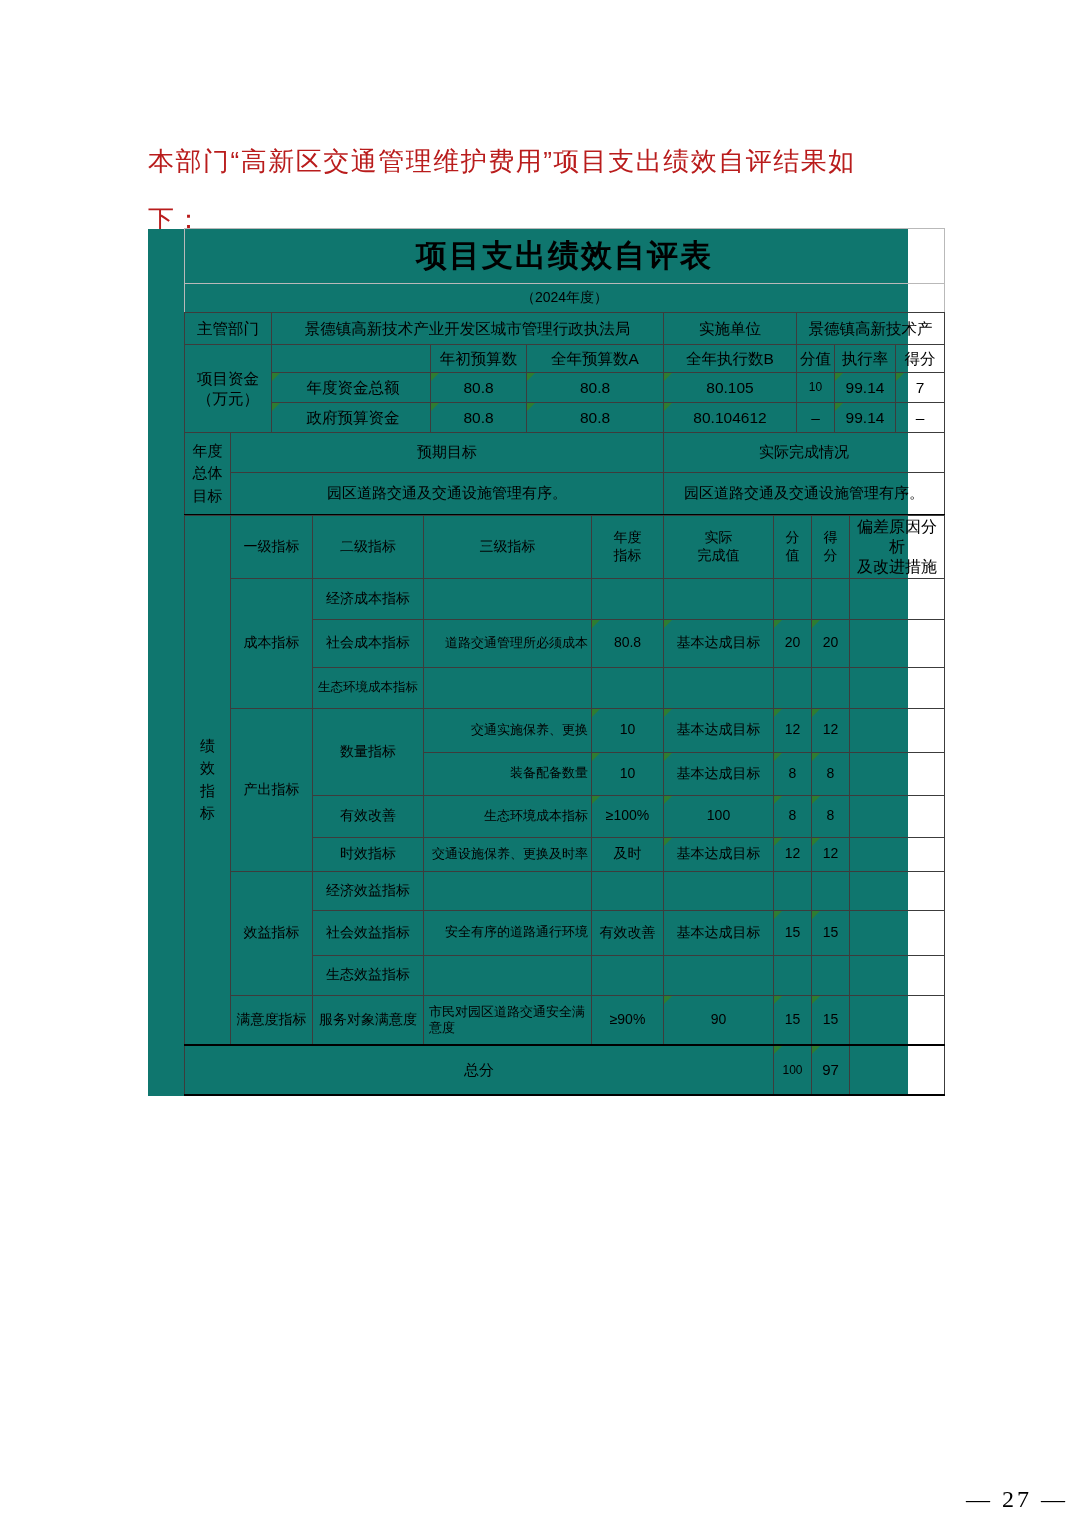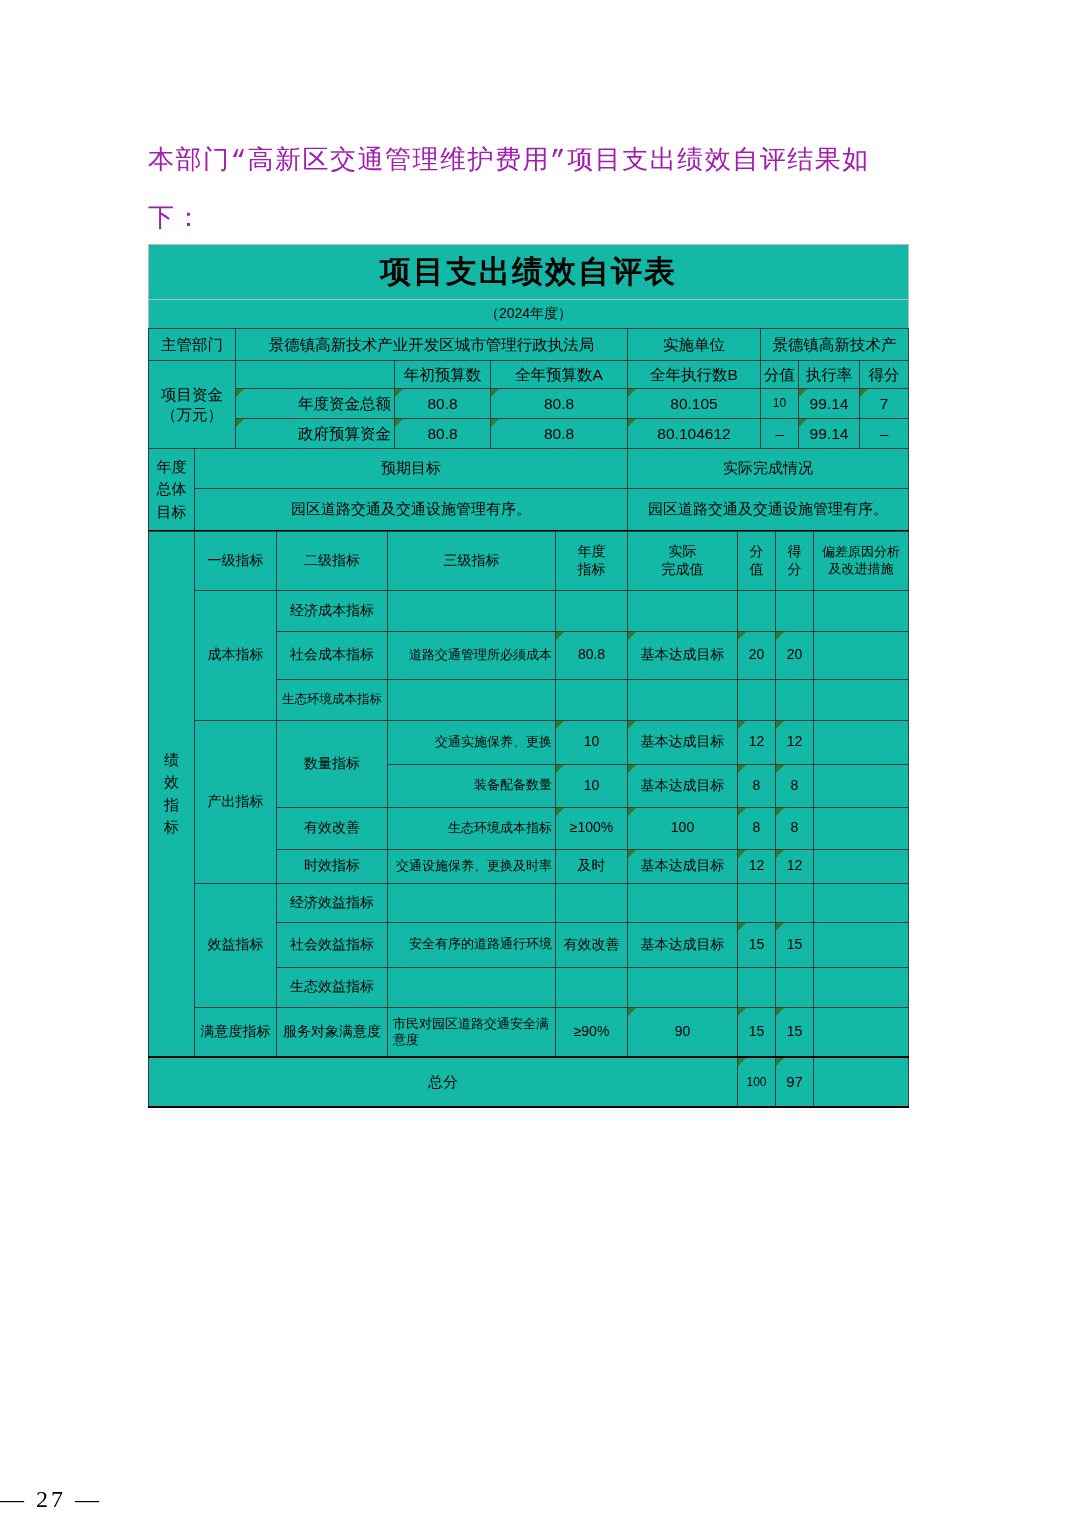--- a/index.html
+++ b/index.html
@@ -4,53 +4,53 @@
 <style>
   * { margin:0; padding:0; box-sizing:border-box; }
   html,body { background:#e9e9e9; }
   .page {
     position:relative; width:1068px; height:1514px; margin:0 auto;
     background:#ffffff; overflow:hidden; color:#000;
     font-family:"Liberation Sans","DejaVu Sans",sans-serif;
   }
   .intro {
     position:absolute; left:148px; top:132px; width:800px;
-    font-family:Liberation Mono, monospace;
-    font-size:26px; letter-spacing:1.5px; line-height:58px; color:#a21caf;
-  }
-  .tablewrap { position:absolute; left:148px; top:245px; width:760px; background:#14b8a6; }
+    font-family:Liberation Sans, sans-serif;
+    font-size:26px; letter-spacing:1.5px; line-height:58px; color:#b91c1c;
+  }
+  .tablewrap { position:absolute; left:148px; top:229px; width:760px; background:#0f766e;padding-left:36px; }
   table { border-collapse:collapse; table-layout:fixed; width:760px; margin-top:-1px; }
   td {
     border:1px solid #3c3c3c; font-size:14px; text-align:center;
     vertical-align:middle; padding:1px 3px; overflow:hidden; position:relative;
     line-height:1.25; word-break:break-all;
   }
   .ttable td { border:1px solid #b9b9b9; }
   .title-cell { font-size:31px; font-weight:bold; letter-spacing:2px; height:55px; }
   .subtitle-cell { font-size:14px; height:29px; }
   .fs15 td { font-size:15.5px; }
   .fs150 td { font-size:15px; }
-  .left { text-align:right; padding-left:7px; }
+  .left { text-align:center; padding-left:7px; }
   .pre { white-space:pre-line; }
   .nowrap { white-space:nowrap; }
   .sm { font-size:12px !important; }
   .l3cell { font-size:13px; white-space:nowrap; text-align:right; padding-left:5px; }
   .l3wrap { font-size:13px; text-align:left; padding-left:5px; white-space:normal; }
   .fs12 { font-size:12.5px !important; }
-  .dev-h { font-size:13px; }
+  .dev-h { font-size:16px; }
   .vlabel { white-space:pre-line; line-height:1.5; font-size:15px; }
   .tri::before {
     content:""; position:absolute; top:0; left:0; width:0; height:0;
     border-top:8px solid var(--tri-color,#2e7d32); border-right:8px solid transparent;
   }
   .bb2 td { border-bottom:2px solid #000; }
   .bt2 { border-top:2px solid #000 !important; }
   .bbt2 { border-bottom:2px solid #000 !important; }
   .pagenum {
-    position:absolute; top:1486px; left:0; width:100%; text-align:left;
+    position:absolute; top:1486px; left:0; width:100%; text-align:right;
     font-family:"Liberation Serif","DejaVu Serif",serif; font-size:24px; letter-spacing:3px;
   }
 </style>
 </head>
 <body>
 
 <div class="page">
 
   <div class="intro">
     <div>本部门“高新区交通管理维护费用”项目支出绩效自评结果如</div>

